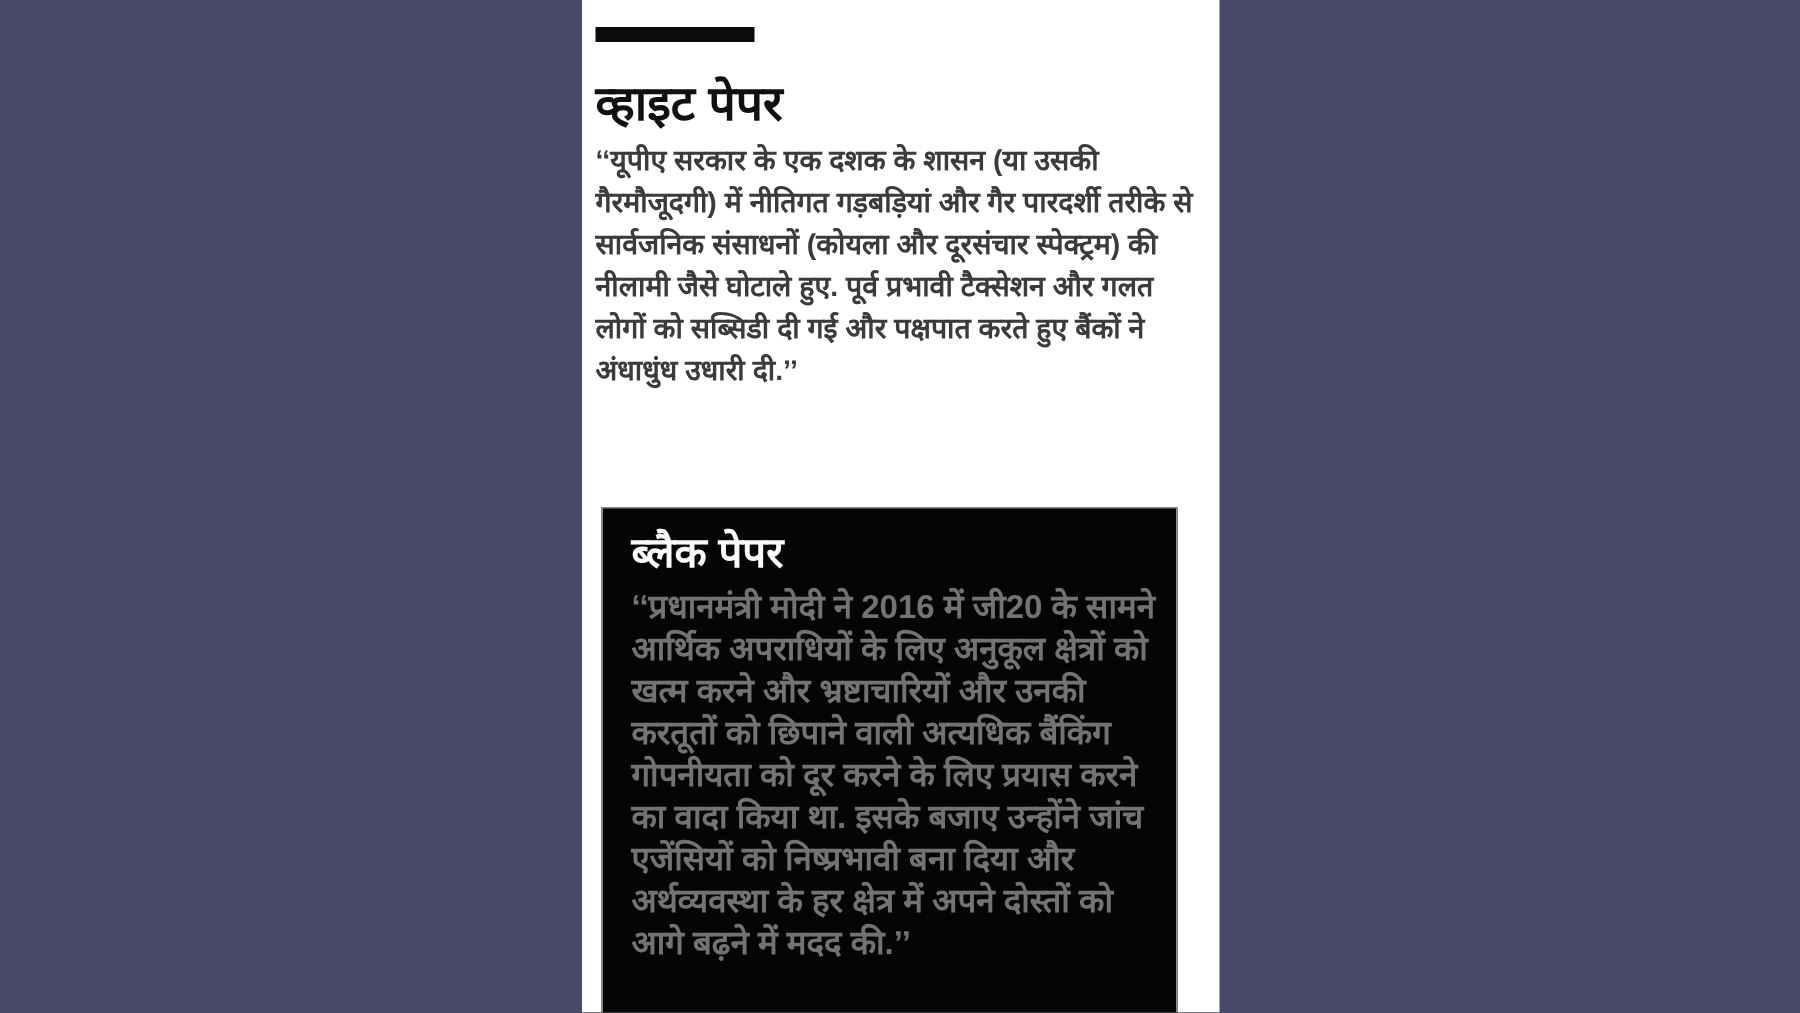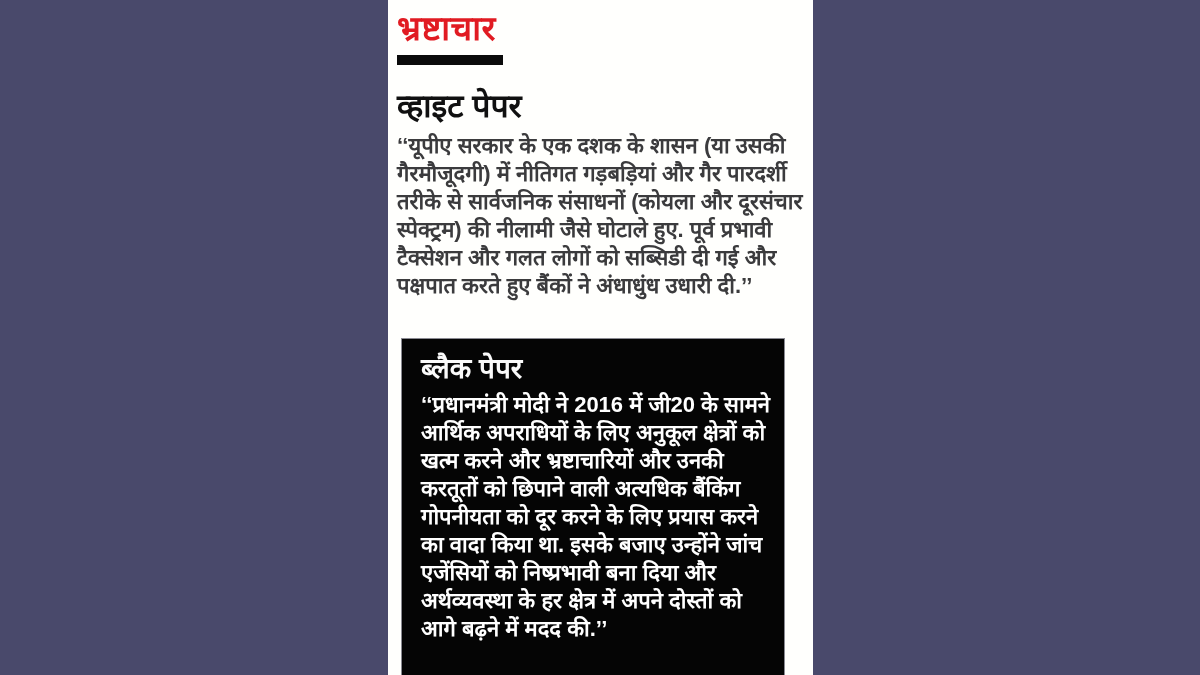--- a/index.html
+++ b/index.html
@@ -43,21 +43,21 @@
   .wp-heading {
     margin-top: 24px;
     font-size: 32px;
     font-weight: 800;
     color: #101010;
     line-height: 1.1;
   }
   .wp-quote {
     margin-top: 7px;
     width: 408px;
-    font-size: 22px;
+    font-size: 19px;
     font-weight: 600;
     color: #3b3b3d;
     line-height: 28px;
   }
   .black-box {
     position: absolute;
     left: 13px;
     top: 338px;
     width: 384px;
     height: 368px;
@@ -70,31 +70,30 @@
     font-size: 28px;
     font-weight: 800;
     color: #fafafa;
     line-height: 1.1;
   }
   .bp-quote {
     margin-top: 6px;
     width: 350px;
     font-size: 22px;
     font-weight: 600;
-    color: #ffffff;
+    color: #737373;
     line-height: 28px;
   }
 </style>
 </head>
 <body>
 
 <div class="stage">
   <div class="panel">
 
-    <div class="section-title">भ्रष्टाचार</div>
 
     <div class="title-rule"></div>
 
     <div class="wp-heading">व्हाइट पेपर</div>
 
     <div class="wp-quote">‘‘यूपीए सरकार के एक दशक के शासन (या उसकी गैरमौजूदगी) में नीतिगत गड़बड़ियां और गैर पारदर्शी तरीके से सार्वजनिक संसाधनों (कोयला और दूरसंचार स्पेक्ट्रम) की नीलामी जैसे घोटाले हुए. पूर्व प्रभावी टैक्सेशन और गलत लोगों को सब्सिडी दी गई और पक्षपात करते हुए बैंकों ने अंधाधुंध उधारी दी.’’</div>
 
     <div class="black-box">
       <div class="bp-heading">ब्लैक पेपर</div>
 

